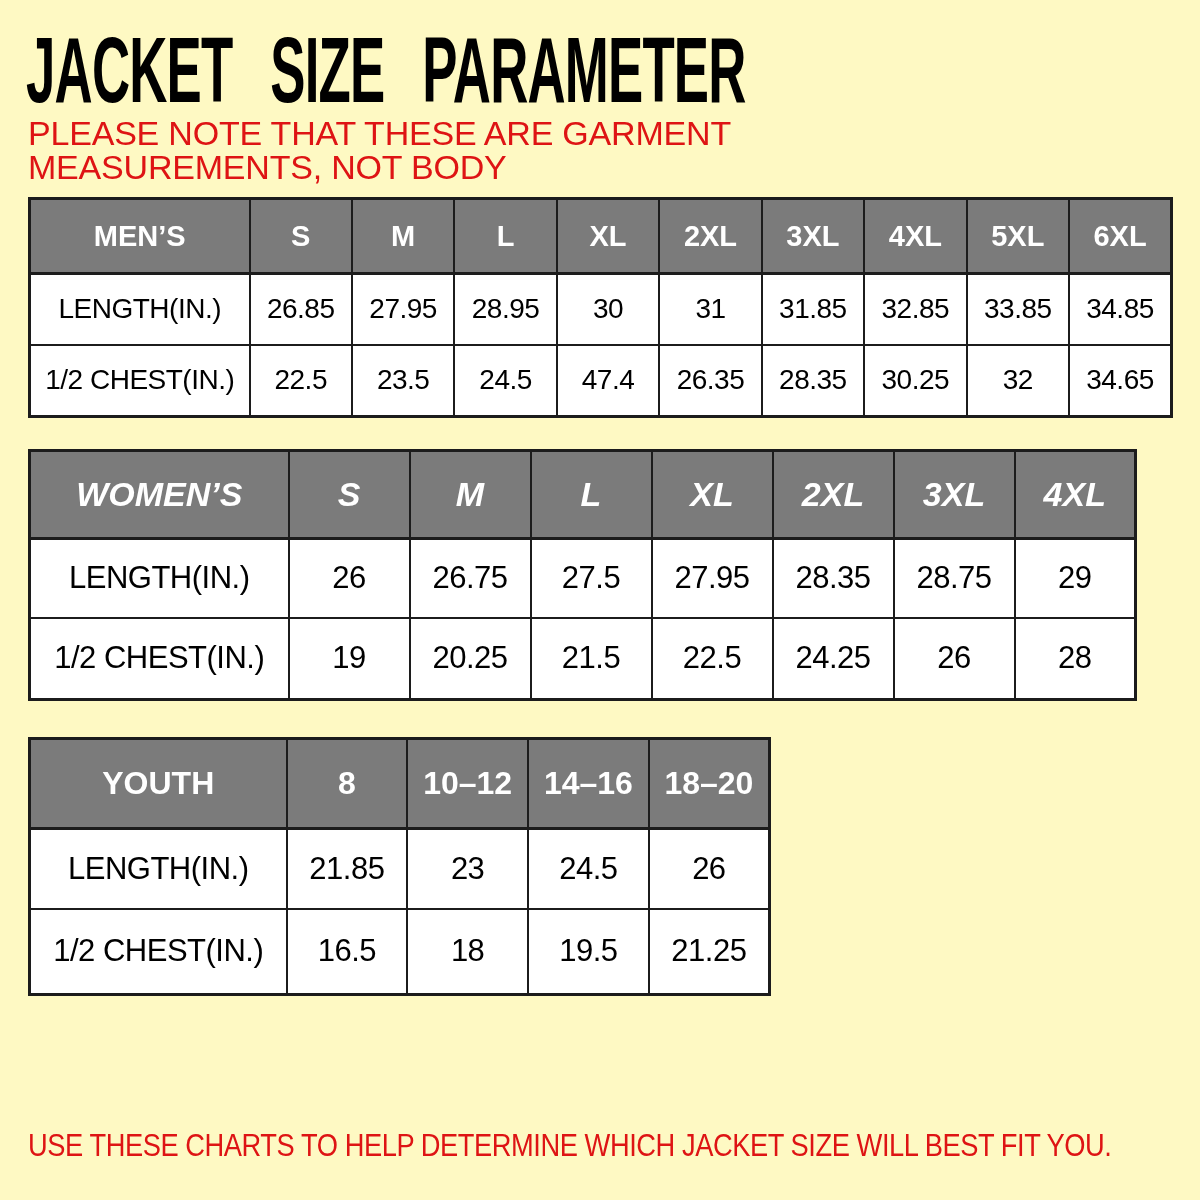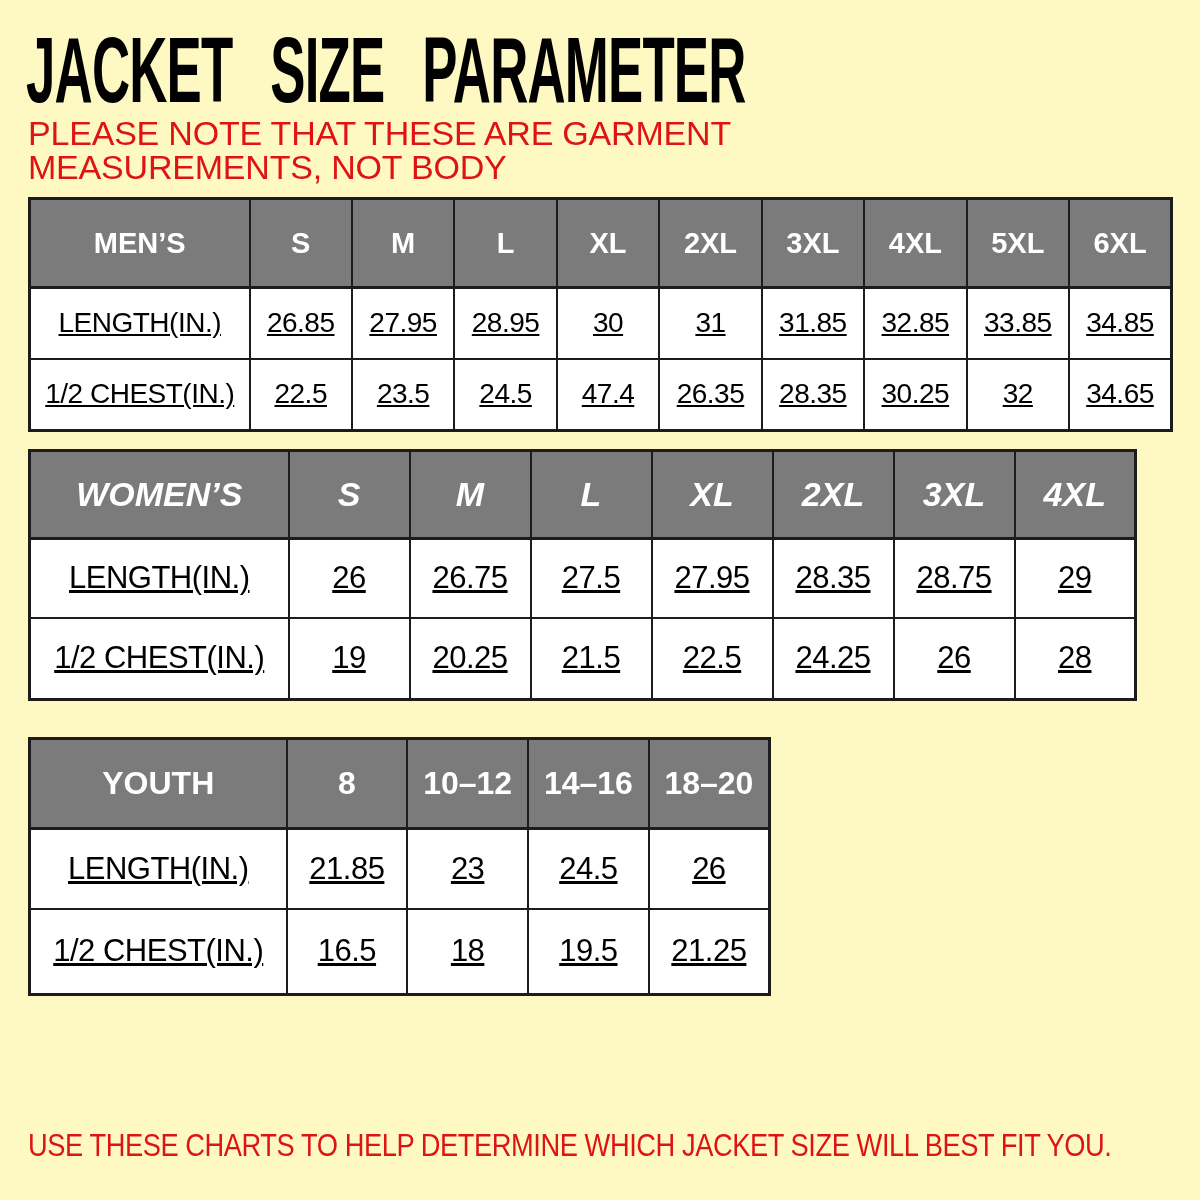--- a/index.html
+++ b/index.html
@@ -27,25 +27,25 @@
     border:3px solid #1c1c1c;background:#fff;
   }
   .tbl th,.tbl td{
     border:2px solid #1c1c1c;text-align:center;vertical-align:middle;
     padding:0;overflow:hidden;
   }
   .tbl thead th{
     background:#7b7b7b;color:#ffffff;font-weight:700;
     border-bottom:3px solid #1c1c1c;
   }
-  .tbl tbody td{letter-spacing:-0.5px;text-decoration:underline;}
+  .tbl tbody td{letter-spacing:-0.5px;}
 
   
   .men{left:28px;top:197px;width:1145px;}
-  .men thead tr{height:89px;}
+  .men thead tr{height:75px;}
   .men tbody tr.r1{height:71px;}
   .men tbody tr.r2{height:72px;}
   .men thead th{font-size:29px;}
   .men tbody td{font-size:28px;}
 
   
   .women{left:28px;top:449px;width:1109px;}
   .women thead tr{height:88px;font-style:italic;}
   .women tbody tr.r1{height:79px;}
   .women tbody tr.r2{height:82px;}

